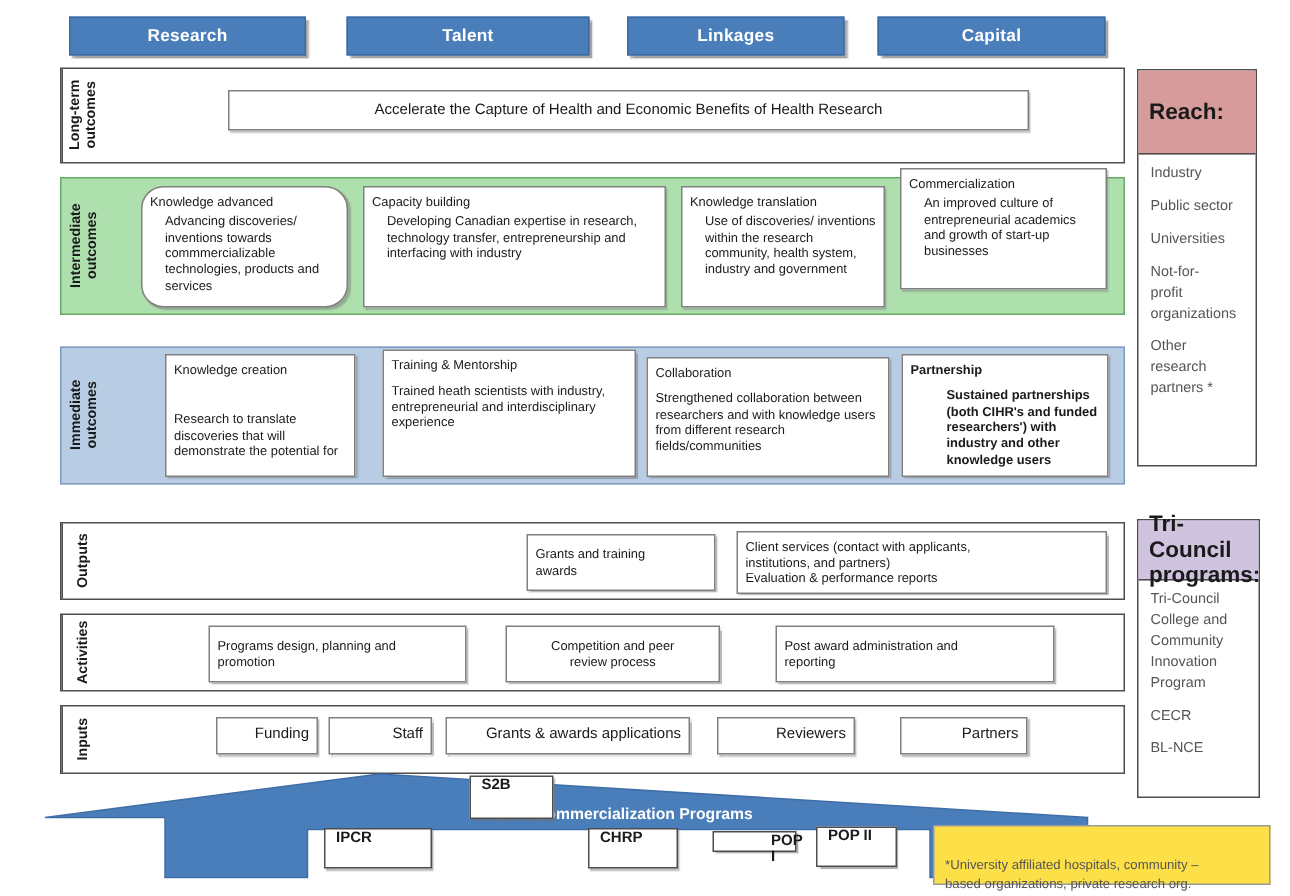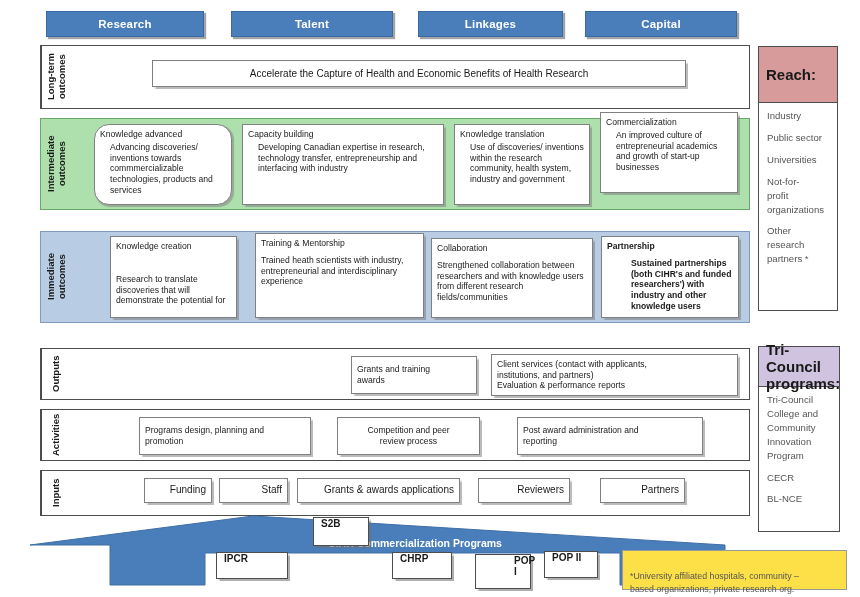--- a/index.html
+++ b/index.html
@@ -283,21 +283,21 @@
 
   <div class="progbox" style="left:216px; top:552px; width:72px; height:27px;">
     <span>IPCR</span>
   </div>
   <div class="progbox" style="left:313px; top:517px; width:56px; height:29px;">
     <span>S2B</span>
   </div>
   <div class="progbox" style="left:392px; top:552px; width:60px; height:27px;">
     <span>CHRP</span>
   </div>
-  <div class="progbox" style="left:475px; top:554px; width:56px; height:35px;padding-left:38px;">
+  <div class="progbox" style="left:475px; top:554px; width:56px; height:14px;padding-left:38px;">
     <span>POP I</span>
   </div>
   <div class="progbox" style="left:544px; top:551px; width:54px; height:27px;">
     <span>POP II</span>
   </div>
 
   <div class="footnote" style="left:622px; top:550px; width:225px; height:40px; white-space:pre-line;">
     <span>*University affiliated hospitals, community –
 based organizations, private research org.</span>
   </div>

